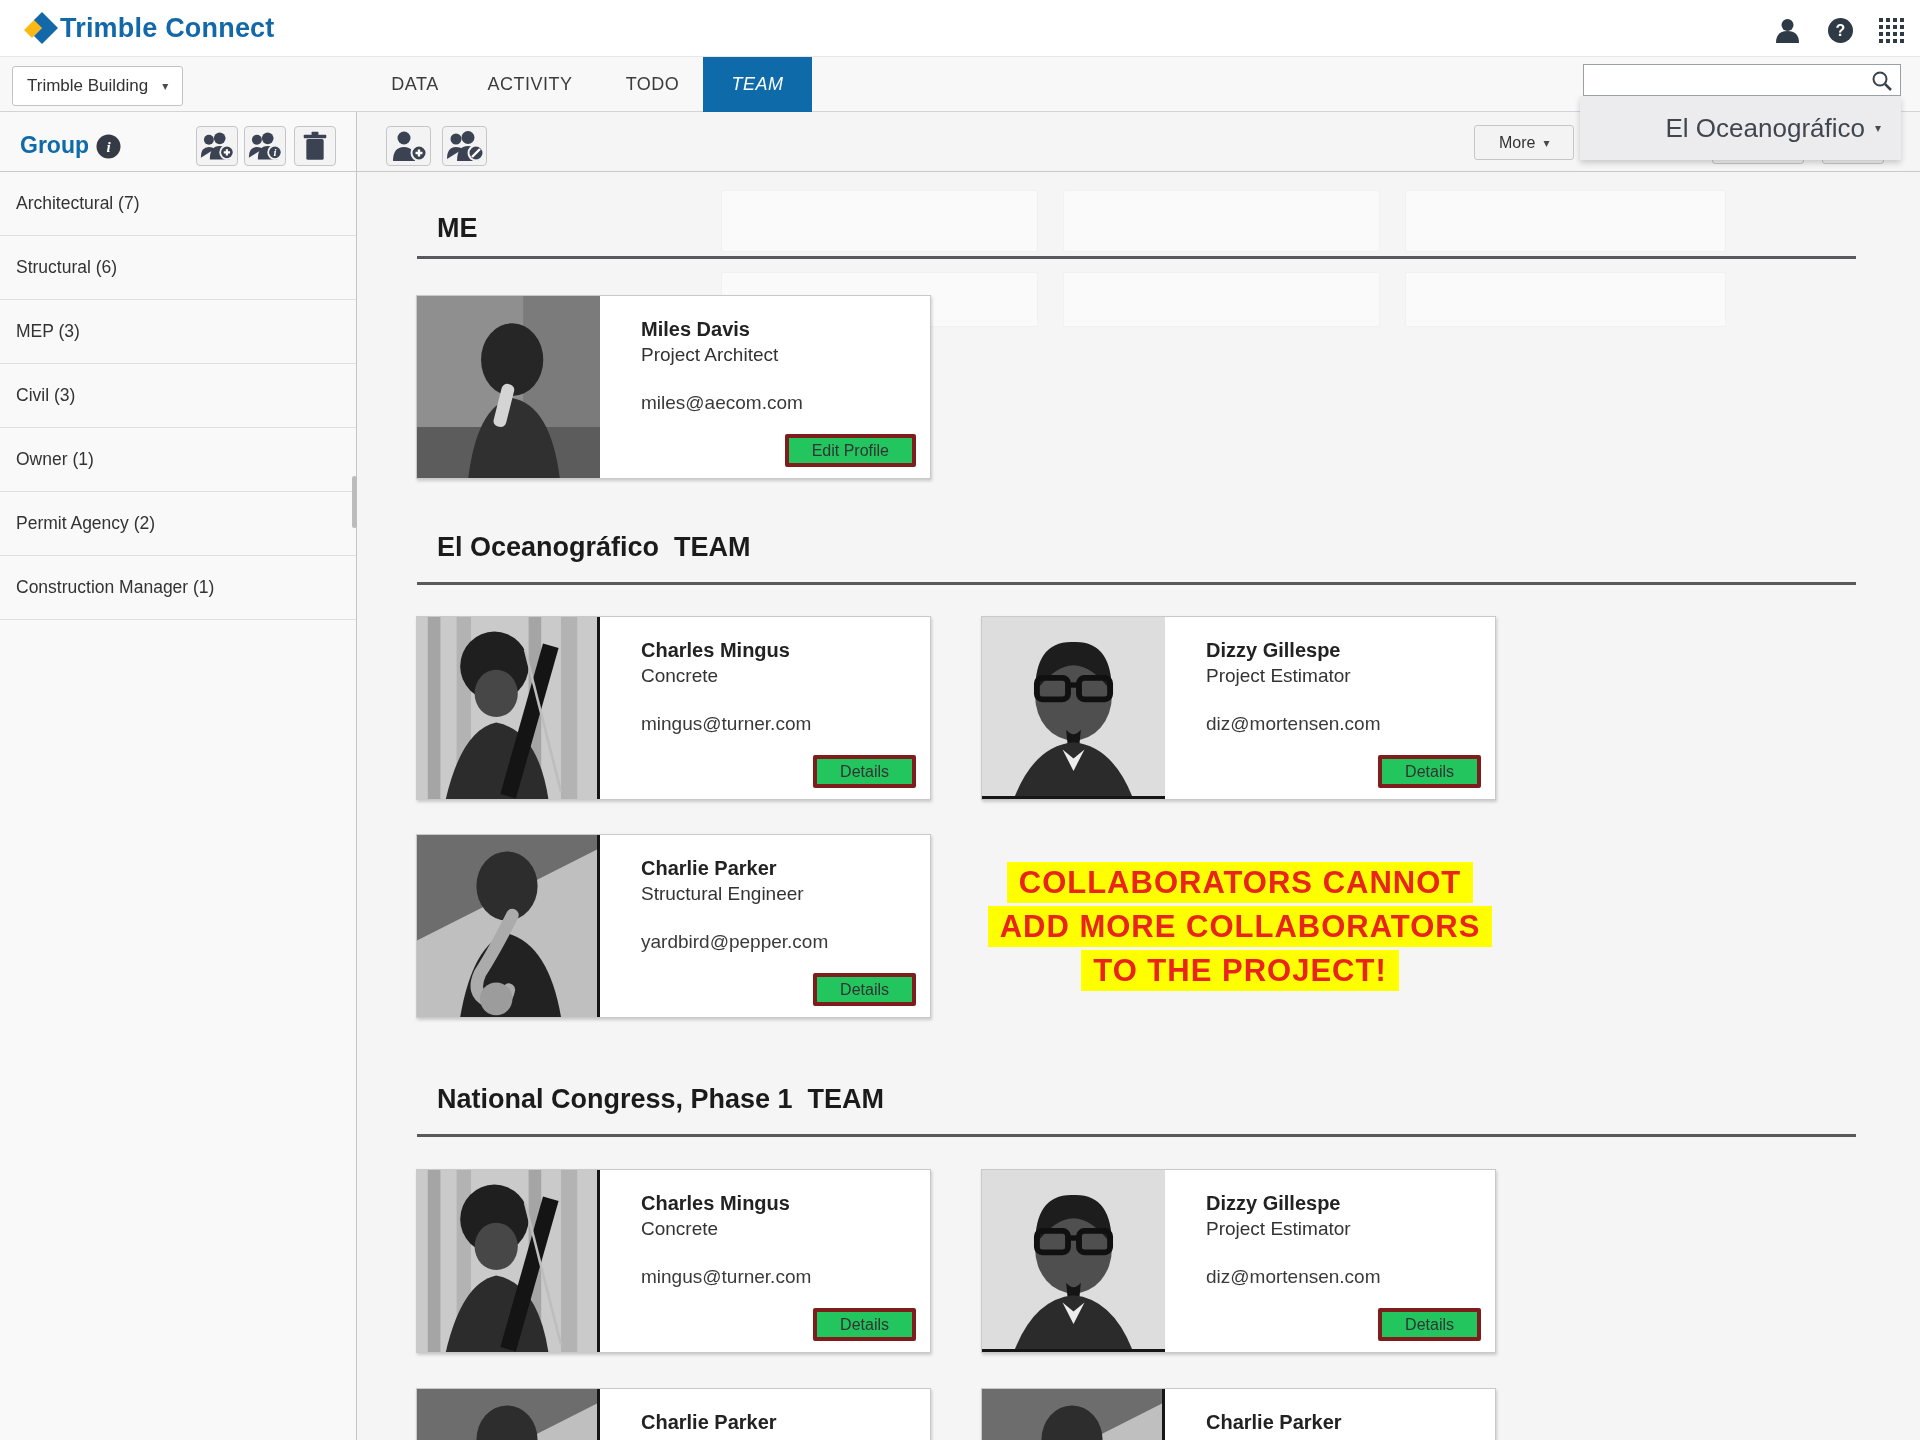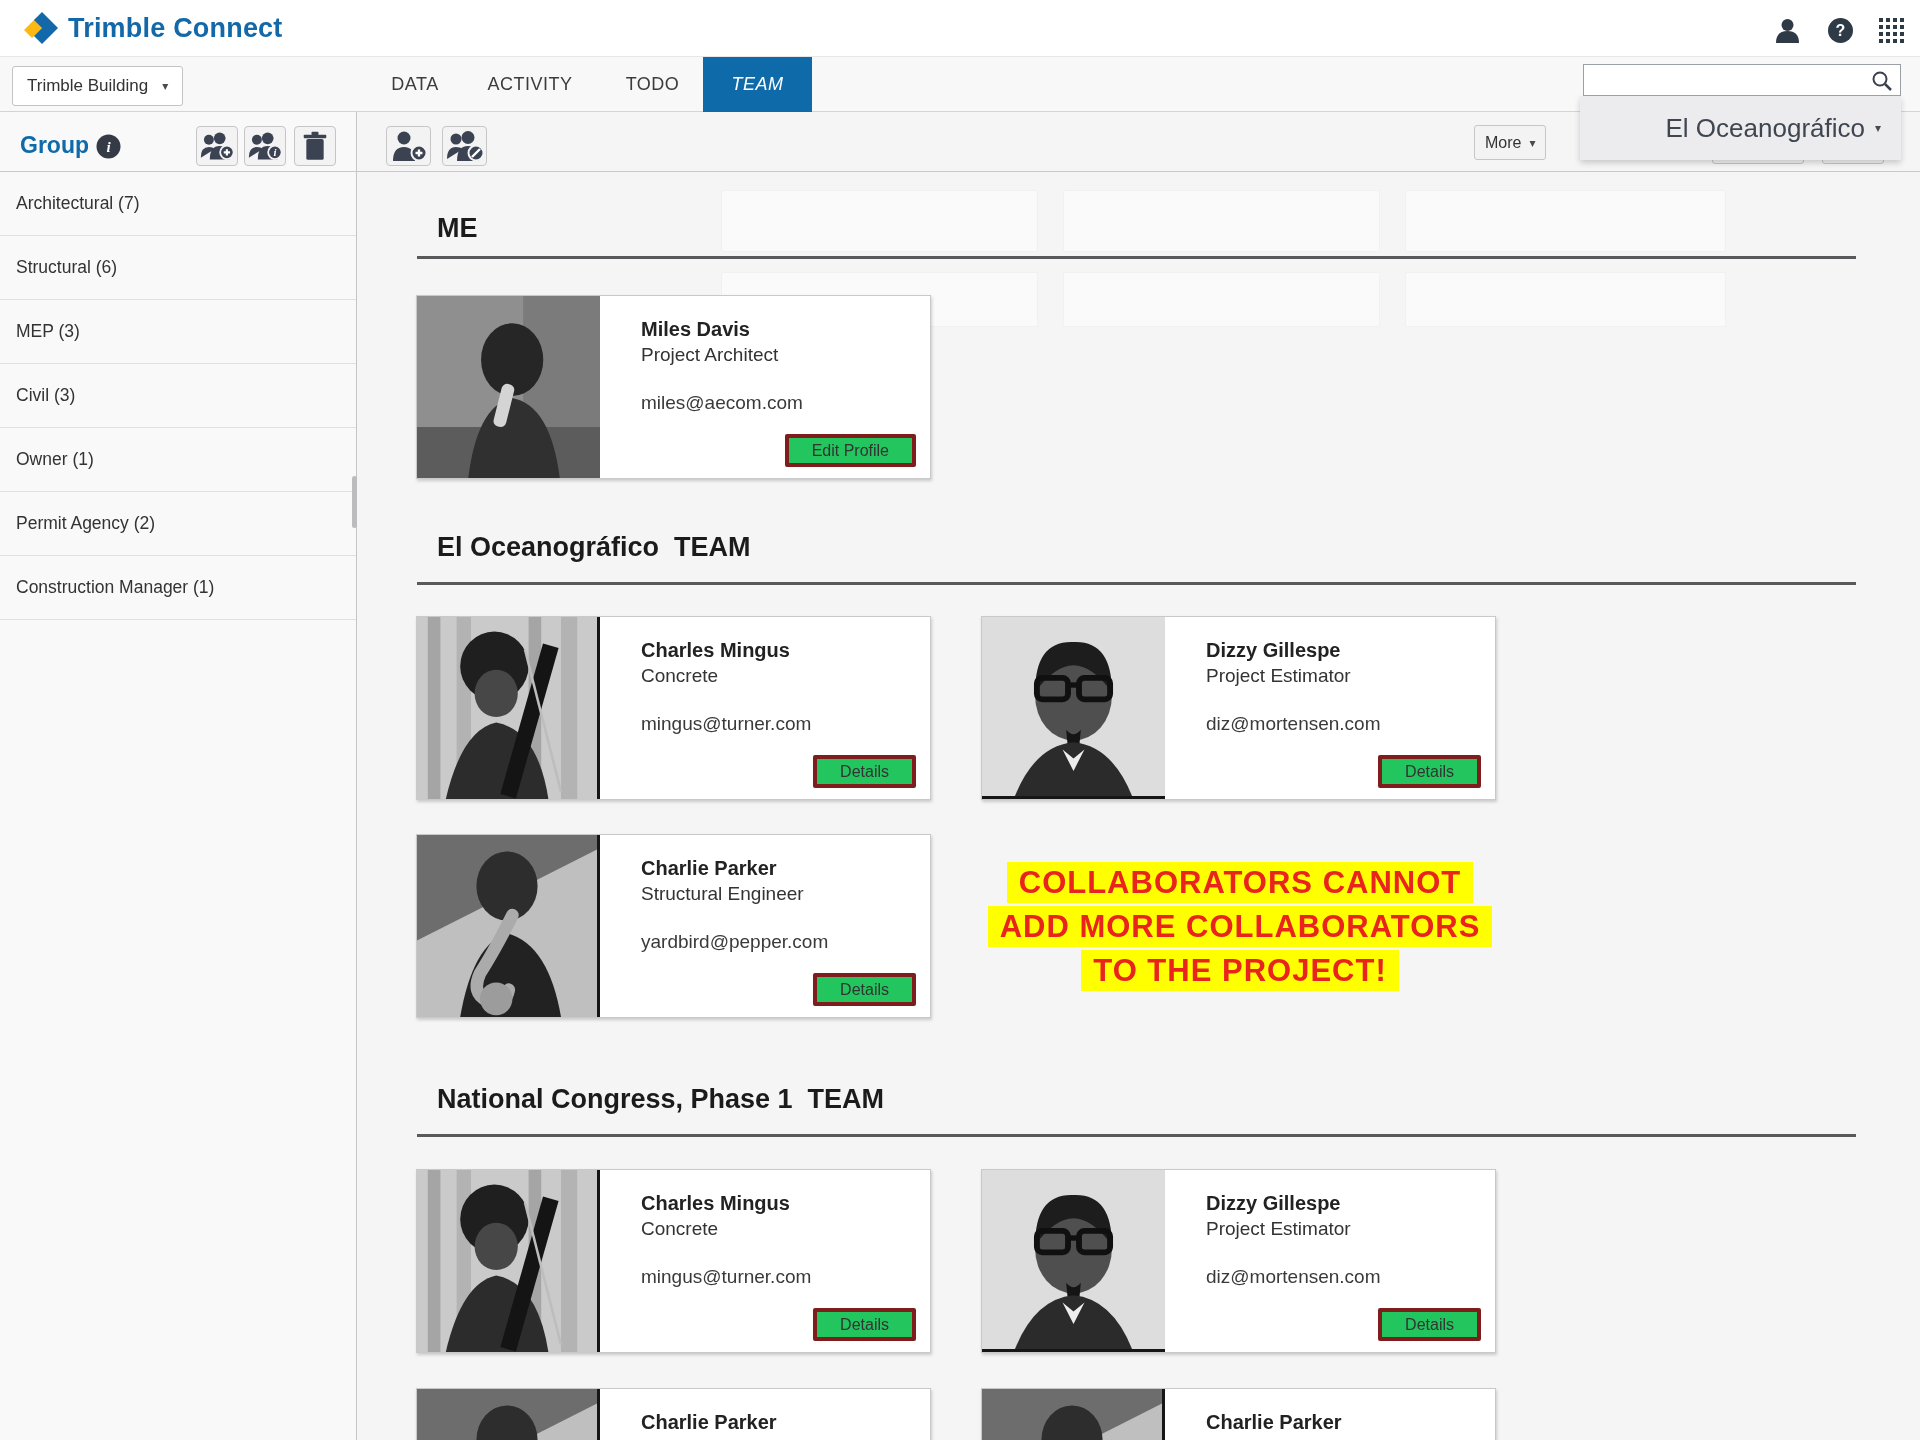--- a/index.html
+++ b/index.html
@@ -5,21 +5,21 @@
   * { margin:0; padding:0; box-sizing:border-box; }
   html,body { width:1920px; height:1440px; }
   body {
     position:relative; overflow:hidden; background:#f5f5f6;
     font-family:"Liberation Sans","DejaVu Sans",sans-serif; color:#333;
   }
 
   
   .topbar { position:absolute; left:0; top:0; width:1920px; height:57px;
             background:#fff; border-bottom:1px solid #e7e7e9; z-index:5; }
-  .logo-wrap { position:absolute; left:20px; top:8px; display:flex; align-items:center; gap:8px; }
+  .logo-wrap { position:absolute; left:20px; top:8px; display:flex; align-items:center; gap:0; }
   .logo-title { font-size:27px; font-weight:bold; color:#1268a8; letter-spacing:.2px; }
   .top-ic { position:absolute; top:17px; width:27px; height:27px; cursor:pointer; }
 
   
   .navrow { position:absolute; left:0; top:57px; width:1920px; height:55px;
             background:#f8f8f9; border-bottom:1px solid #d4d4d6; z-index:4; }
   .proj-btn { position:absolute; left:12px; top:9px; height:40px; padding:0 14px;
               background:#fff; border:1px solid #c3c3c5; border-radius:3px;
               font-size:17px; color:#333; display:flex; align-items:center; gap:14px; cursor:pointer; }
   .caret { font-size:12px; color:#4a4a4a; }
@@ -38,21 +38,21 @@
              display:flex; align-items:center; justify-content:flex-end; gap:10px;
              padding-right:20px; cursor:pointer; }
   .proj-dd .dd-label { font-size:26px; color:#3f4650;margin-left:28px; }
   .ghost-btn { position:absolute; background:#f2f2f3; border:1px solid #c6c6c6; border-radius:3px; z-index:3; }
 
   
   .toolbar-line { position:absolute; left:0; top:171px; width:1920px; height:1px; background:#c9c9cb; z-index:2; }
   .icon-btn { position:absolute; width:45px; height:40px; background:#f3f3f4;
               border:1px solid #c6c6c8; border-radius:4px; display:flex; align-items:center;
               justify-content:center; cursor:pointer; z-index:3; }
-  .more-btn { position:absolute; left:1474px; top:125px; height:35px; padding:0 10px;
+  .more-btn { position:absolute; left:1474px; top:125px; height:35px; padding:0 24px;
               background:#f3f3f4; border:1px solid #c6c6c8; border-radius:3px;
               font-size:16px; color:#333; display:flex; align-items:center; gap:8px; cursor:pointer; z-index:3; }
 
   
   .sidebar { position:absolute; left:0; top:112px; width:357px; height:1328px;
              background:#f9f9fa; border-right:1px solid #c6c6c8; z-index:2; }
   .side-title { position:absolute; left:20px; top:20px; font-size:23px; font-weight:bold; color:#0e6aa8; }
   .info-ic { position:absolute; left:96px; top:22px; }
   .side-list { position:absolute; left:0; top:60px; width:100%; }
   .side-item { height:64px; border-bottom:1px solid #e0e0e2; display:flex; align-items:center;

